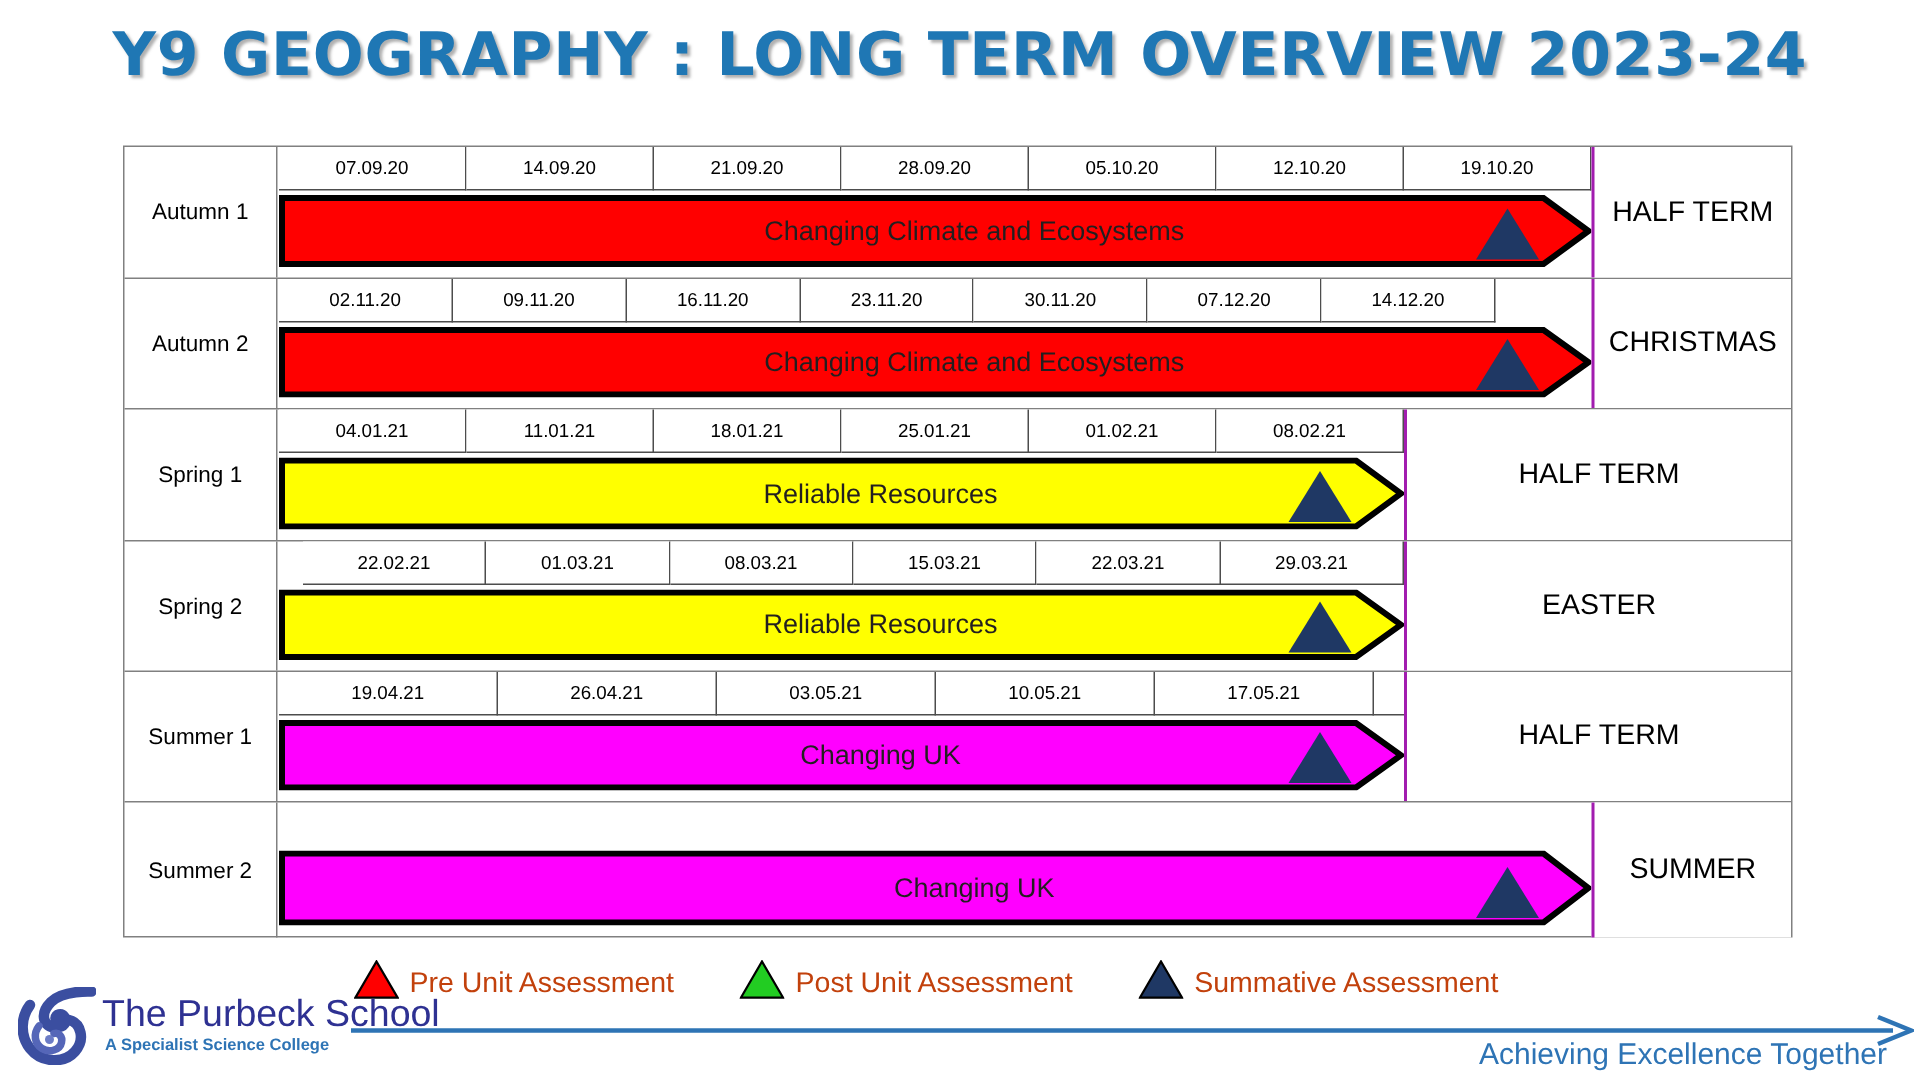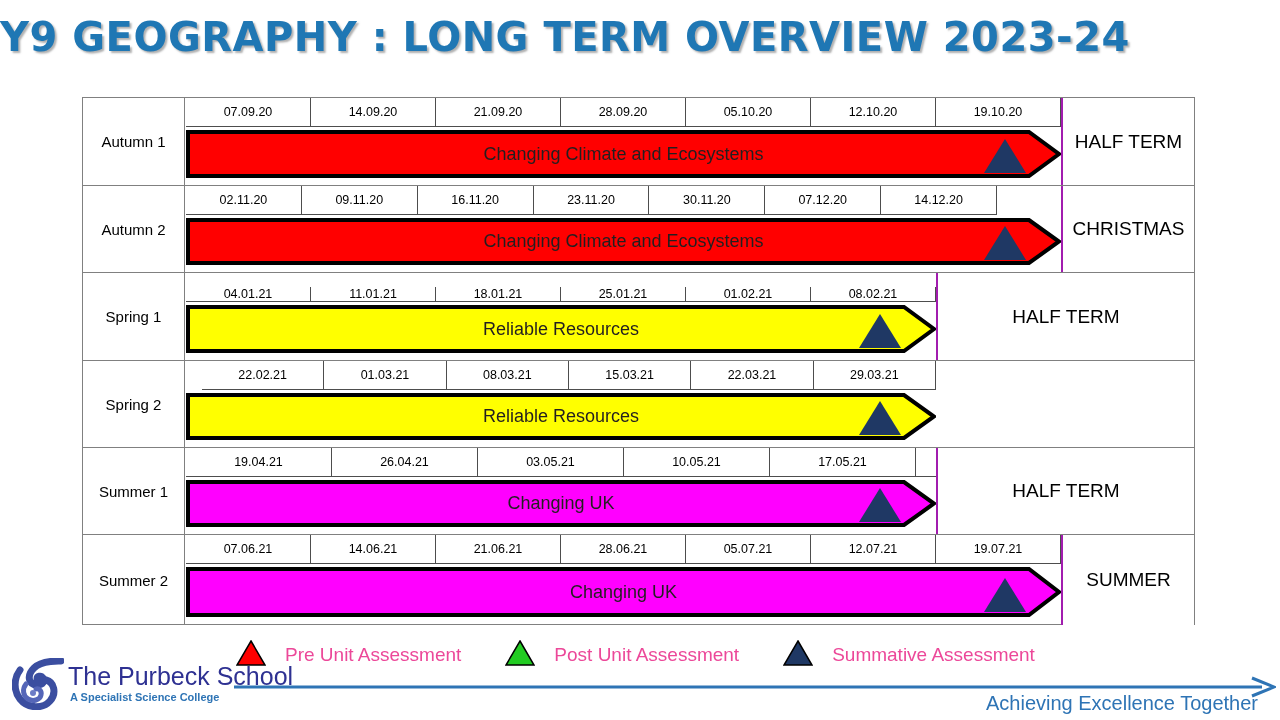--- a/index.html
+++ b/index.html
@@ -6,20 +6,21 @@
   body{
     width:1280px;height:720px;
     background:#ffffff;
     font-family:"Liberation Sans",sans-serif;
     overflow:hidden;
     position:relative;
   }
   
   #title{
     position:absolute;left:0;top:14px;width:1280px;
+    text-align:center;
     font-family:"DejaVu Sans",sans-serif;
     font-weight:bold;
     font-size:40px;
     letter-spacing:0.5px;
     color:#1F77B4;
     text-shadow:2px 2px 2px rgba(150,150,150,0.75);
     white-space:nowrap;
   }
   
   #grid{
@@ -77,33 +78,33 @@
     left:103px;
   }
   .arrow-svg{display:block;}
   .arrow-label{
     position:absolute;
     left:0;top:0;width:100%;height:100%;
     display:flex;align-items:center;justify-content:center;
     font-size:18px;color:#231f20;
     font-family:"Liberation Sans",sans-serif;
     pointer-events:none;
+    padding-left:26px;
   }
   
   #legend{
     position:absolute;left:236px;top:640px;
     display:flex;align-items:center;
     gap:44px;
   }
   .legend-item{display:flex;align-items:center;gap:7px;}
   .legend-label{
-    font-size:19px;color:#ec4899;
-    font-family:"Liberation Sans",sans-serif;
-    white-space:nowrap;
-    margin-left:12px;
+    font-size:19px;color:#c2410c;
+    font-family:"Liberation Sans",sans-serif;
+    white-space:nowrap;
   }
   
   #footer{position:absolute;left:6px;top:652px;width:1280px;height:68px;}
   #logo-mark{position:absolute;left:6px;top:6px;}
   #school-name{
     position:absolute;left:62px;top:10px;
     font-size:25px;color:#2E3192;
     font-family:"Liberation Sans",sans-serif;
     white-space:nowrap;
   }
@@ -162,21 +163,21 @@
         <svg class="arrow-svg" width="875" height="47" viewBox="0 0 875 47">
           <path d="M2,2 L843,2 L873,23.5 L843,45 L2,45 Z" fill="#FF0000" stroke="#000000" stroke-width="4"></path>
           <polygon points="798,42 819,8 840,42" fill="#1F3864"></polygon>
         </svg>
         <div class="arrow-label" style="padding-right: 30px;">Changing Climate and Ecosystems</div>
       </div>
       <div class="holiday-cell" style="left: 978px; width: 133px;">CHRISTMAS</div>
     </div>
     <div class="row" style="top: 175px; height: 88px;">
       <div class="term-cell">Spring 1</div>
-      <div class="dates" style="width: 750px; align-items: flex-end;">
+      <div class="dates" style="width: 750px;">
         <div class="date-cell">04.01.21</div>
         <div class="date-cell">11.01.21</div>
         <div class="date-cell">18.01.21</div>
         <div class="date-cell">25.01.21</div>
         <div class="date-cell">01.02.21</div>
         <div class="date-cell">08.02.21</div>
       </div>
       <div class="arrow-wrap" style="top: 32px; width: 750px; height: 48px;">
         <svg class="arrow-svg" width="750" height="48" viewBox="0 0 750 48">
           <path d="M2,2 L718,2 L748,24 L718,46 L2,46 Z" fill="#FFFF00" stroke="#000000" stroke-width="4"></path>
@@ -196,20 +197,21 @@
         <div class="date-cell">22.03.21</div>
         <div class="date-cell">29.03.21</div>
       </div>
       <div class="arrow-wrap" style="top: 32px; width: 750px; height: 47px;">
         <svg class="arrow-svg" width="750" height="47" viewBox="0 0 750 47">
           <path d="M2,2 L718,2 L748,23.5 L718,45 L2,45 Z" fill="#FFFF00" stroke="#000000" stroke-width="4"></path>
           <polygon points="673,42 694,8 715,42" fill="#1F3864"></polygon>
         </svg>
         <div class="arrow-label" style="padding-right: 30px;">Reliable Resources</div>
       </div>
+      <div class="holiday-cell" style="left: 853px; width: 258px;">EASTER</div>
     </div>
     <div class="row" style="top: 350px; height: 87px;">
       <div class="term-cell">Summer 1</div>
       <div class="dates" style="width: 876px;">
         <div class="date-cell">19.04.21</div>
         <div class="date-cell">26.04.21</div>
         <div class="date-cell">03.05.21</div>
         <div class="date-cell">10.05.21</div>
         <div class="date-cell">17.05.21</div>
         <div class="date-cell">24.05.21</div>
@@ -218,29 +220,20 @@
         <svg class="arrow-svg" width="750" height="47" viewBox="0 0 750 47">
           <path d="M2,2 L718,2 L748,23.5 L718,45 L2,45 Z" fill="#FF00FF" stroke="#000000" stroke-width="4"></path>
           <polygon points="673,42 694,8 715,42" fill="#1F3864"></polygon>
         </svg>
         <div class="arrow-label" style="padding-right: 30px;">Changing UK</div>
       </div>
       <div class="holiday-cell" style="left: 853px; width: 258px;">HALF TERM</div>
     </div>
     <div class="row last" style="top: 437px; height: 90px;">
       <div class="term-cell">Summer 2</div>
-      <div class="dates" style="width: 875px;">
-        <div class="date-cell">07.06.21</div>
-        <div class="date-cell">14.06.21</div>
-        <div class="date-cell">21.06.21</div>
-        <div class="date-cell">28.06.21</div>
-        <div class="date-cell">05.07.21</div>
-        <div class="date-cell">12.07.21</div>
-        <div class="date-cell">19.07.21</div>
-      </div>
       <div class="arrow-wrap" style="top: 32px; width: 875px; height: 50px;">
         <svg class="arrow-svg" width="875" height="50" viewBox="0 0 875 50">
           <path d="M2,2 L843,2 L873,25 L843,48 L2,48 Z" fill="#FF00FF" stroke="#000000" stroke-width="4"></path>
           <polygon points="798,45 819,11 840,45" fill="#1F3864"></polygon>
         </svg>
         <div class="arrow-label" style="padding-right: 30px;">Changing UK</div>
       </div>
       <div class="holiday-cell" style="left: 978px; width: 133px;">SUMMER</div>
     </div>
   </div>

